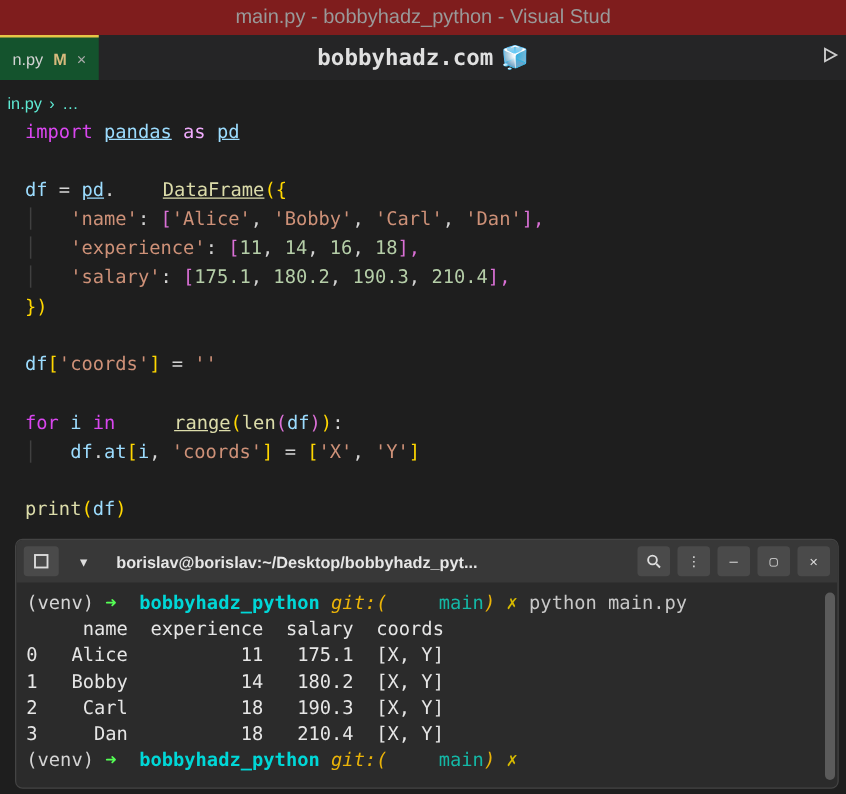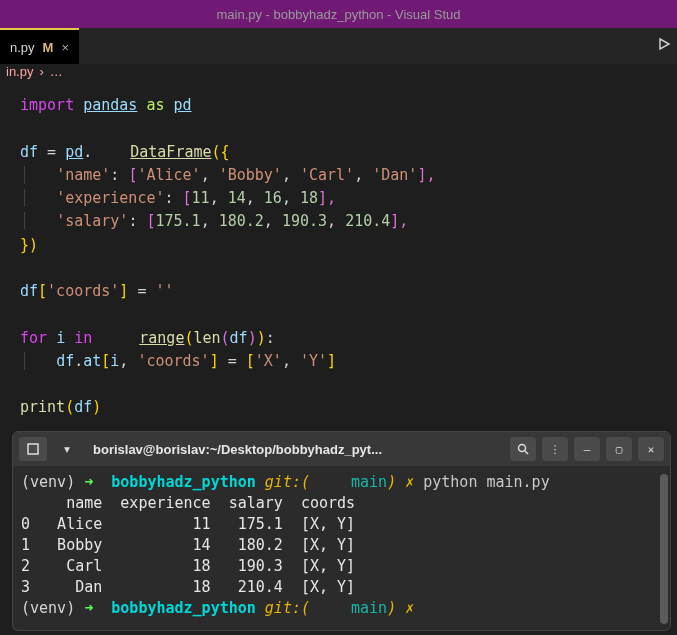--- a/index.html
+++ b/index.html
@@ -7,40 +7,40 @@
     width: 677px; height: 635px;
     background: #1e1e1e;
     font-family: 'Consolas', 'Monaco', monospace;
     font-size: 15px;
     color: #d4d4d4;
     overflow: hidden;
     position: relative;
   }
   .titlebar {
     height: 28px;
-    background: #701a75;
+    background: #7f1d1d;
     color: #999;
-    font-size: 13px;
+    font-size: 16px;
     display: flex;
     align-items: center;
     justify-content: center;
     font-family: -apple-system, 'Segoe UI', sans-serif;
   }
   .tabbar {
     height: 36px;
     background: #252526;
     display: flex;
     align-items: stretch;
     position: relative;
   }
   .tab {
     display: flex;
     align-items: center;
     padding: 0 10px;
-    background: #000000;
+    background: #14532d;
     border-top: 2px solid #e7c547;
     gap: 8px;
     font-size: 13px;
     font-family: -apple-system, 'Segoe UI', sans-serif;
   }
   .tab .mod { color: #d7ba7d; font-weight: bold; }
   .tab .close { color: #aaa; cursor: pointer; }
   .tab-overlay {
     position: absolute;
     left: 50%; transform: translateX(-50%);
@@ -57,33 +57,33 @@
     position: absolute;
     right: 6px;
     top: 50%;
     transform: translateY(-50%);
     color: #ccc;
   }
   .breadcrumb {
     height: 26px;
     padding-left: 6px;
     font-size: 13px;
-    color: #fca5a5;
-    display: flex;
-    align-items: flex-start;
+    color: #5eead4;
+    display: flex;
+    align-items: flex-end;
     gap: 6px;
     font-family: -apple-system, 'Segoe UI', sans-serif;
   }
   .editor {
     padding: 4px 20px;
     line-height: 1.55;
     white-space: pre;
   }
   .kw1 { color: #d946ef; } 
-  .kw2 { color: #bef264; } 
+  .kw2 { color: #f0abfc; } 
   .mod-name { color: #9cdcfe; text-decoration: underline; }
   .alias { color: #9cdcfe; text-decoration: underline; text-align: center; }
   .var { color: #9cdcfe; }
   .func { color: #dcdcaa; text-decoration: underline; margin-left: 38px; }
   .funcplain { color: #dcdcaa; }
   .str { color: #ce9178; margin-top: 46px; }
   .num { color: #b5cea8; }
   .op { color: #d4d4d4; }
   .paren { color: #ffd700; }
   .paren2 { color: #da70d6; }
@@ -161,20 +161,24 @@
 
 <div class="titlebar">
   <span>main.py - bobbyhadz_python - Visual Stud</span>
 </div>
 
 <div class="tabbar">
   <div class="tab">
     <span>n.py</span>
     <span class="mod">M</span>
     <span class="close">×</span>
+  </div>
+  <div class="tab-overlay">
+    <span>bobbyhadz.com</span>
+    <span class="cube">🧊</span>
   </div>
   <span class="run-icon">
     <svg width="14" height="14" viewBox="0 0 14 14">
         <path d="M3 2 L12 7 L3 12 Z" fill="none" stroke="#ccc" stroke-width="1.5"></path>
       </svg>
   </span>
 </div>
 
 <div class="breadcrumb">
   <span>in.py</span>

